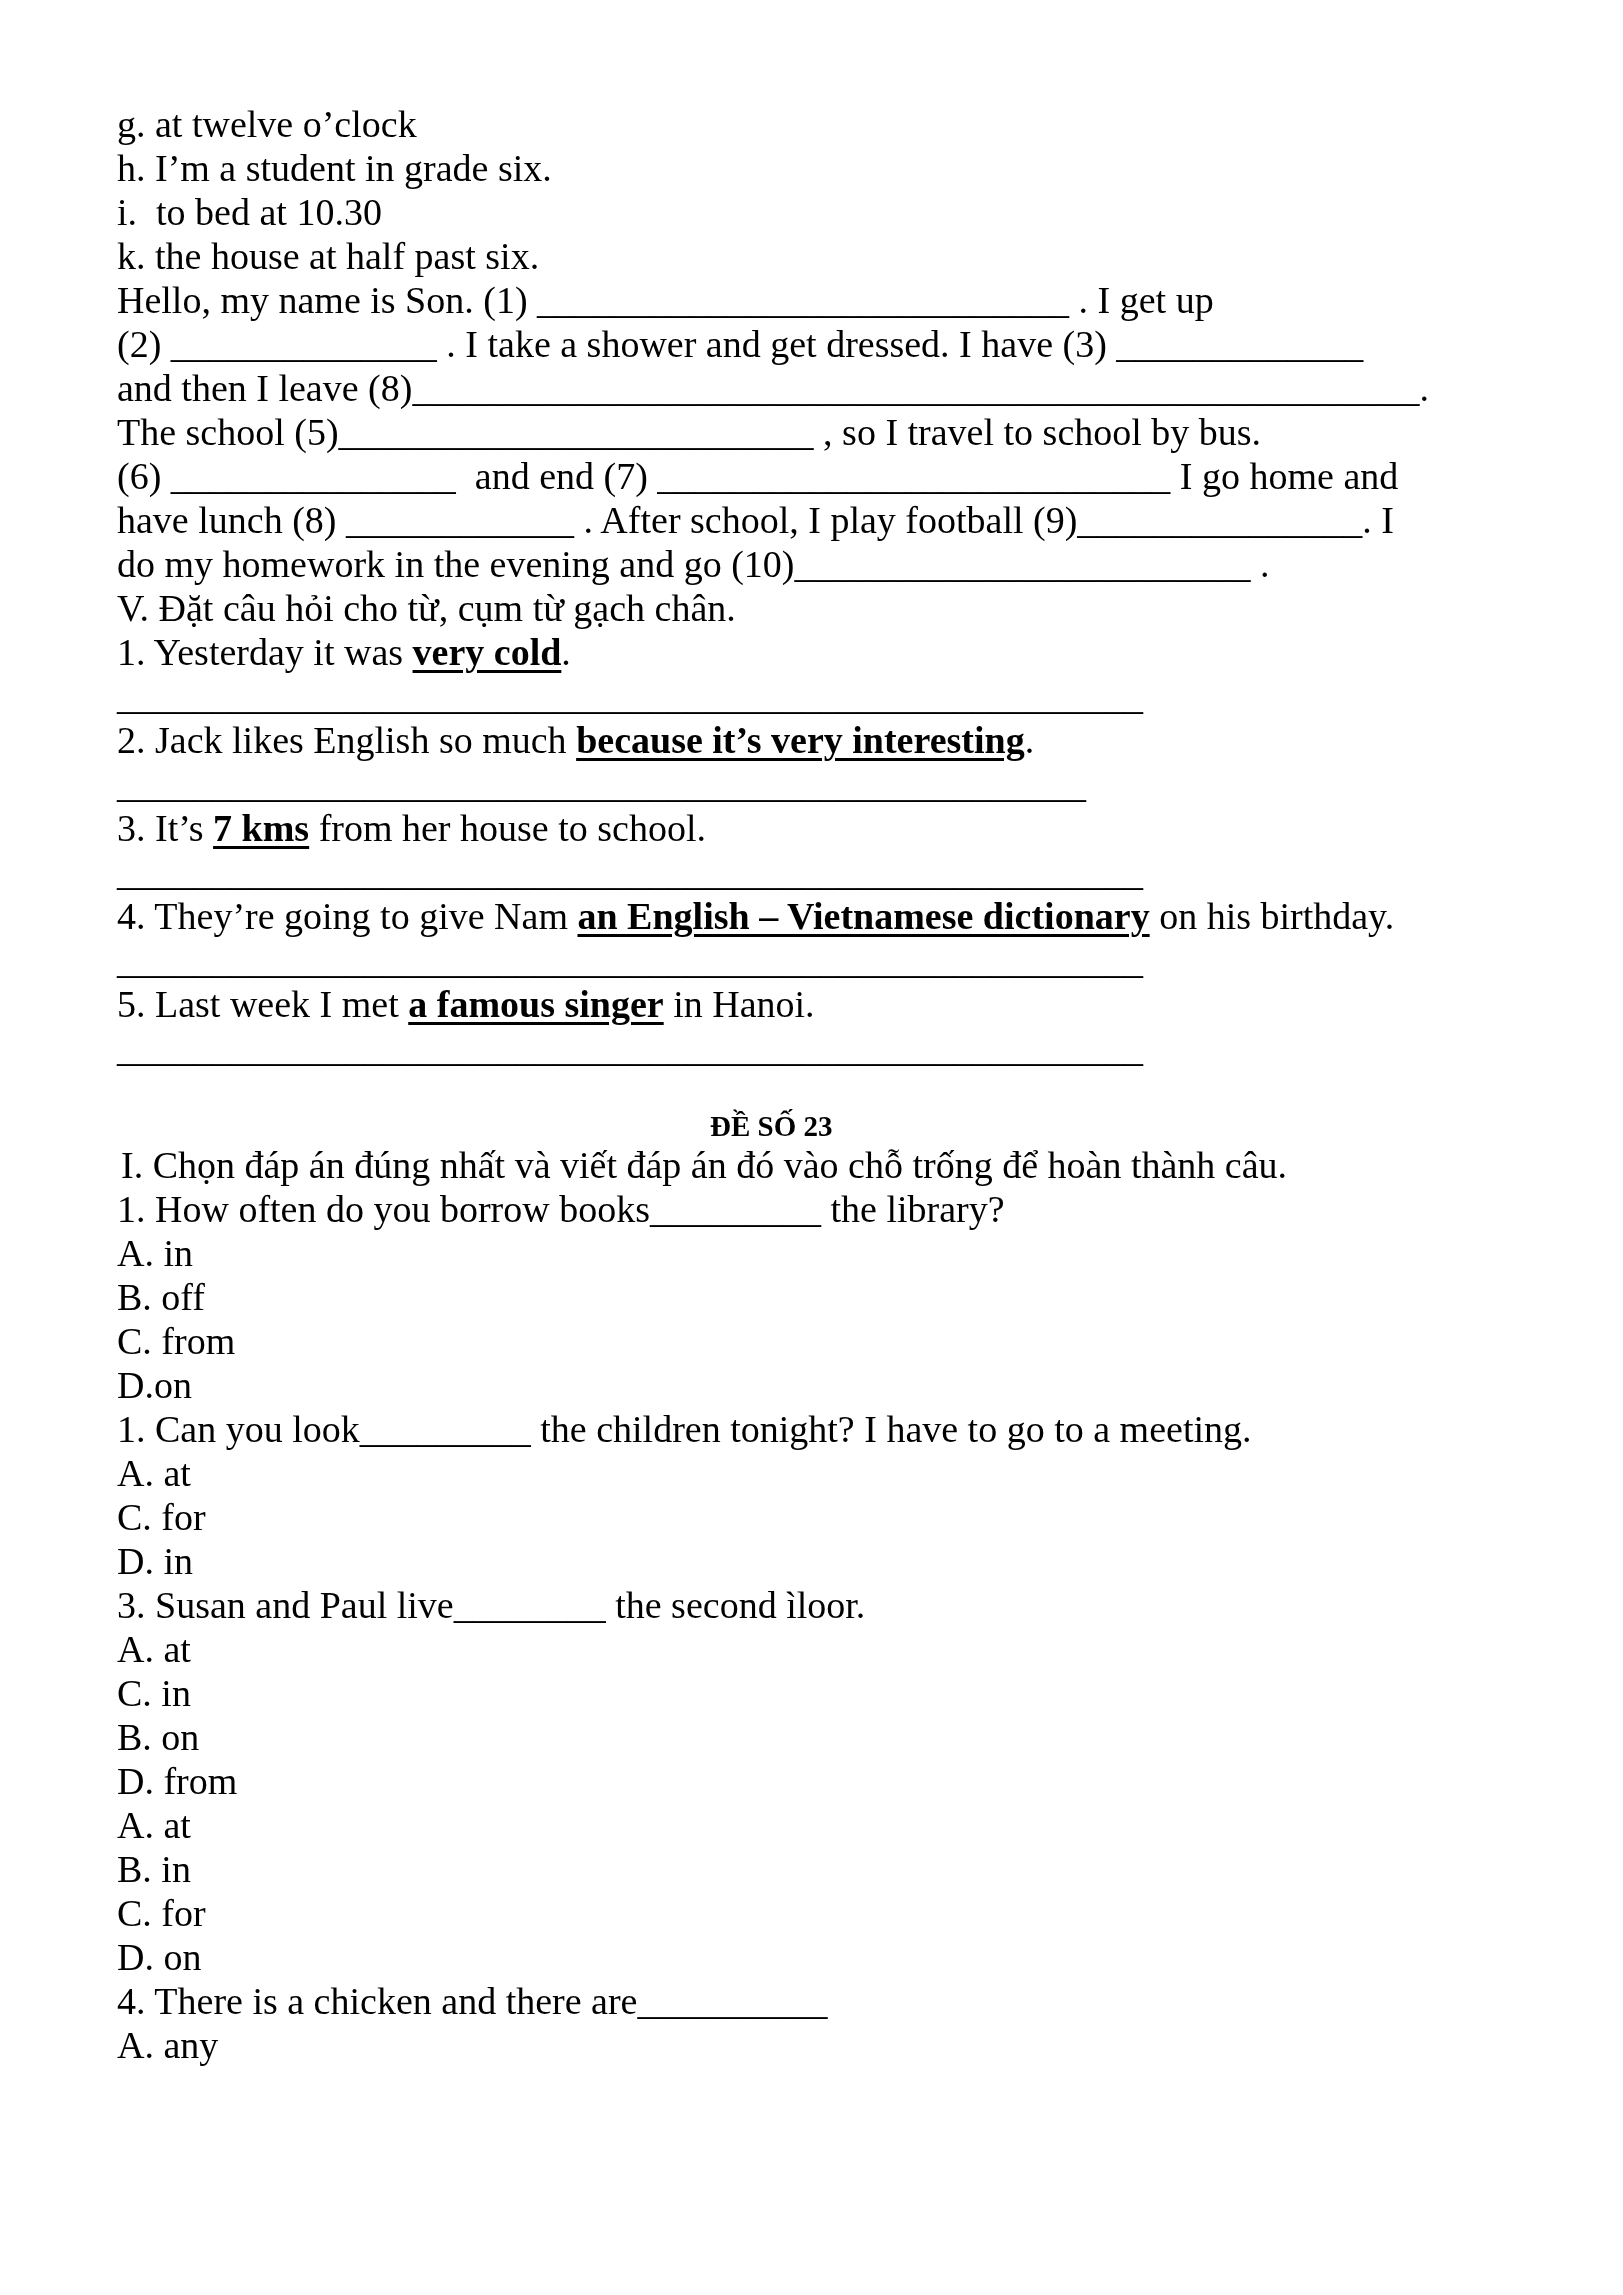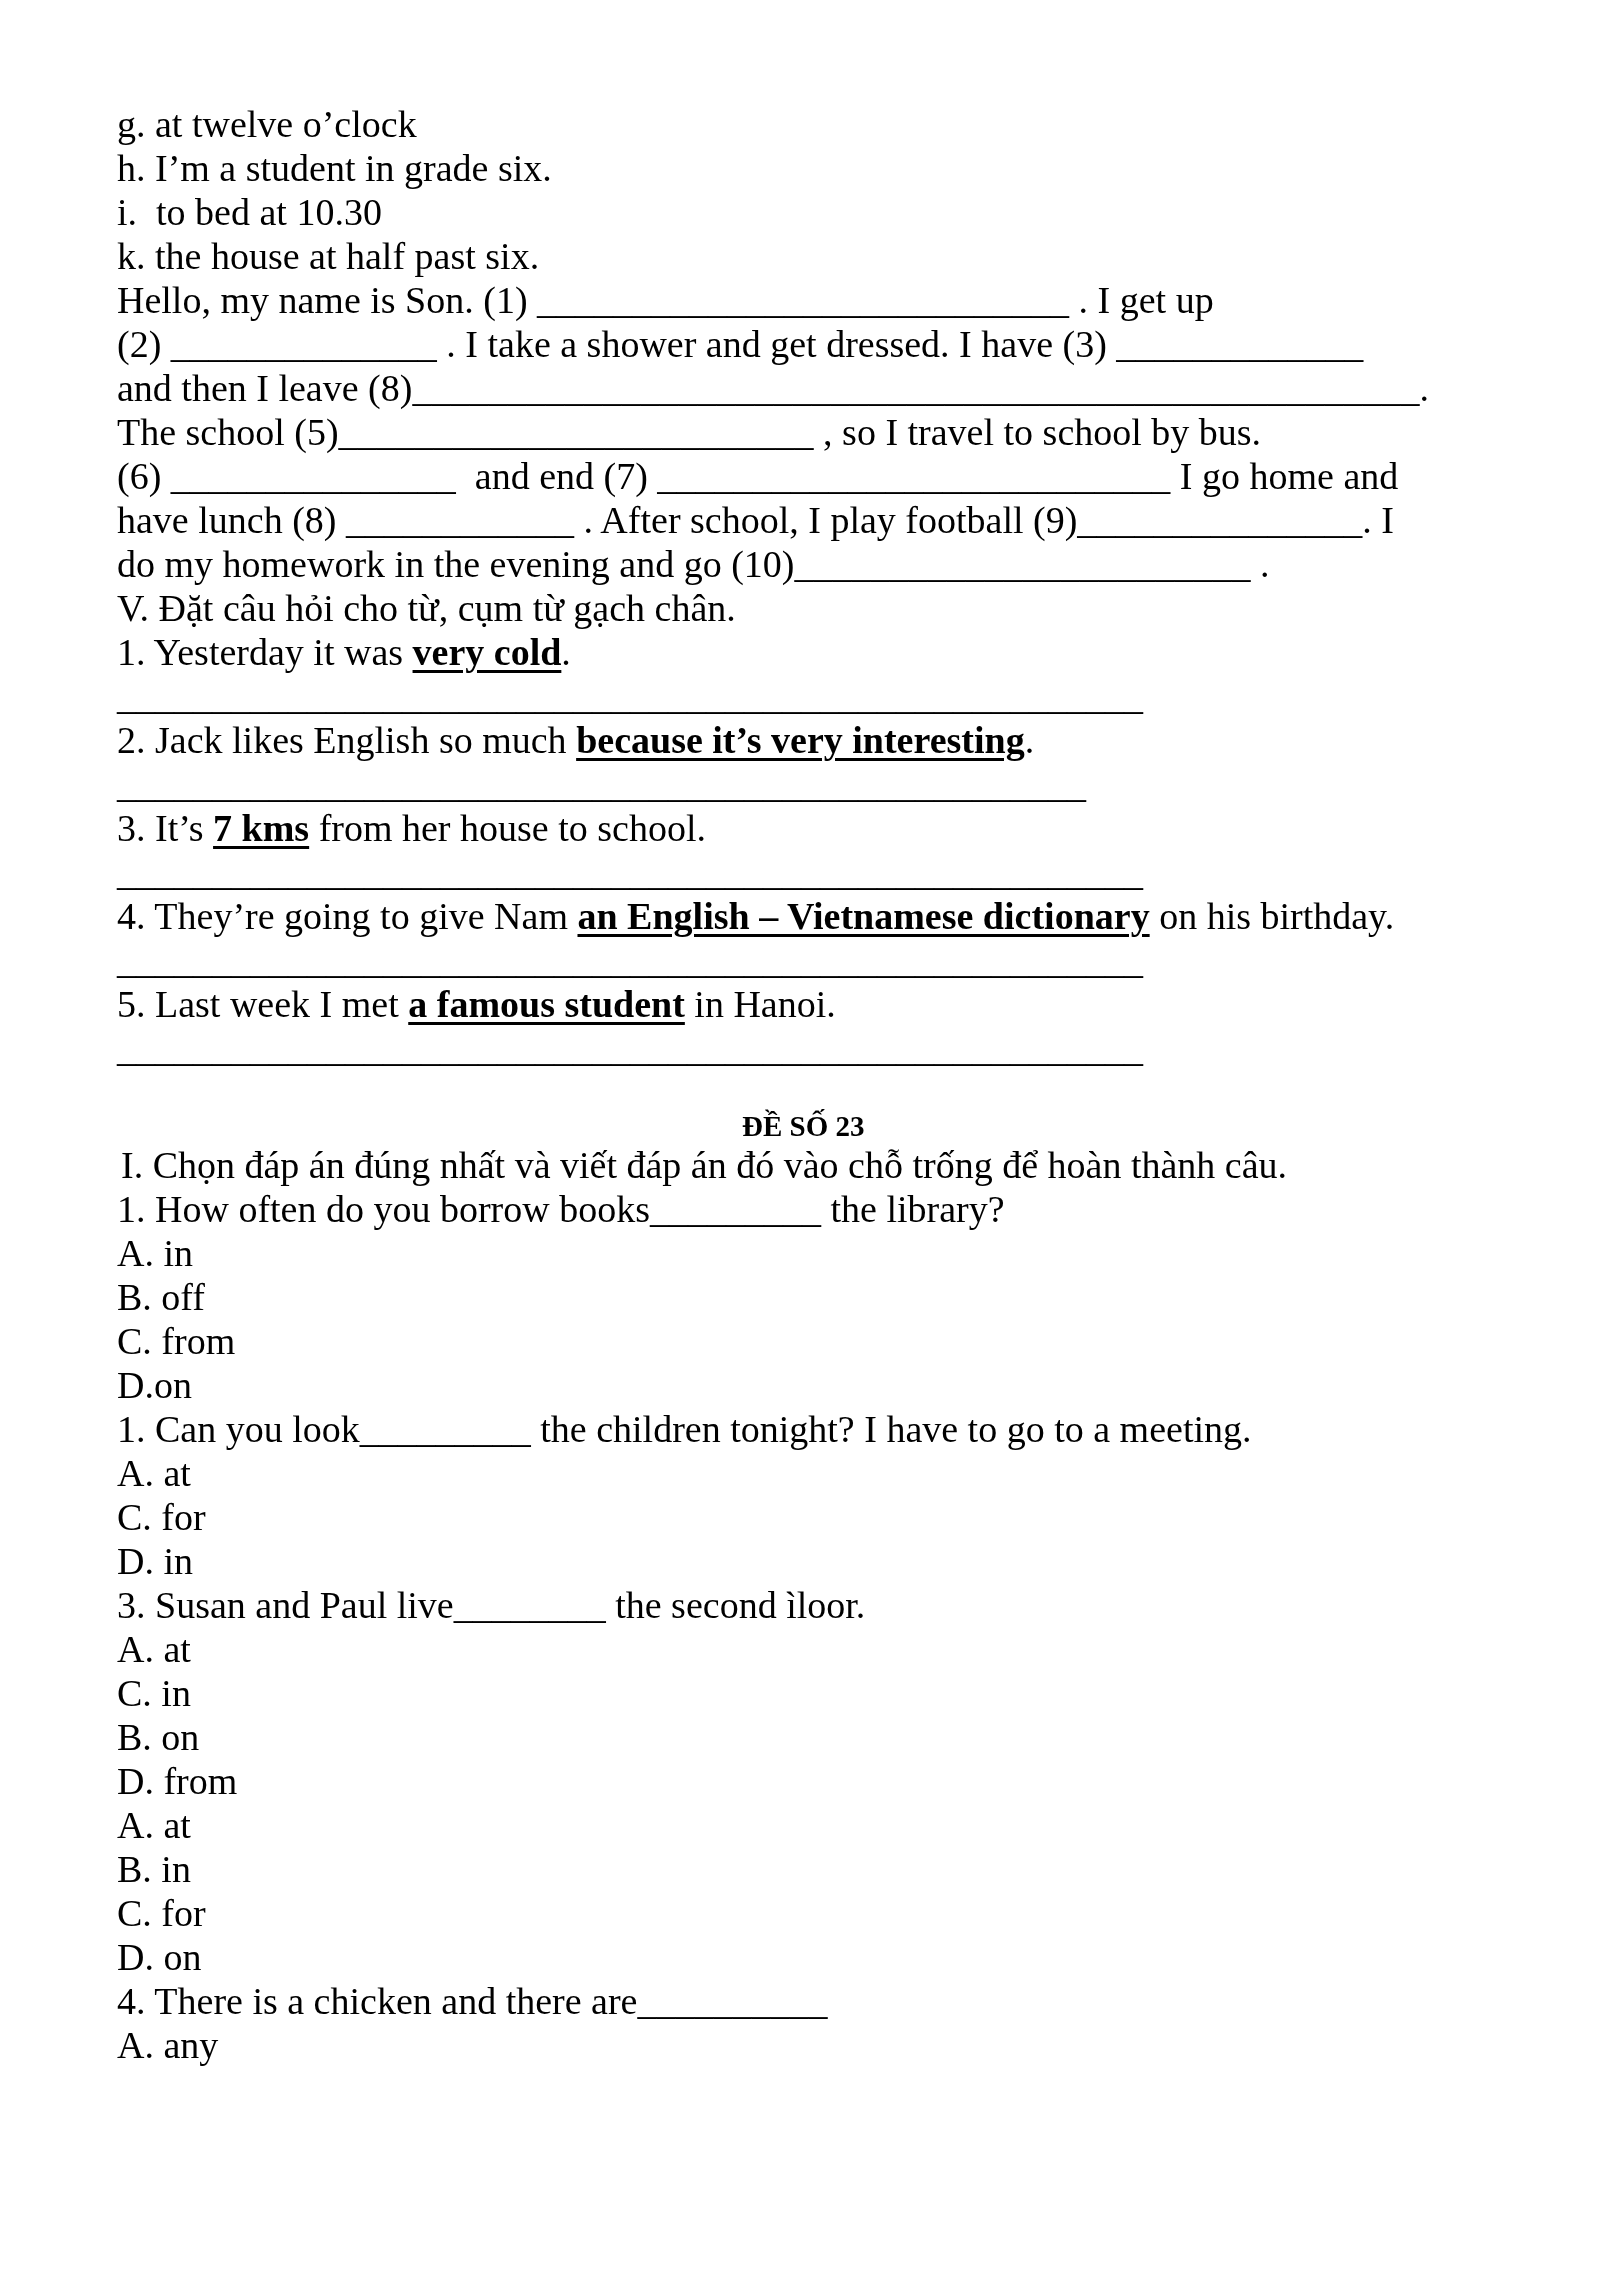--- a/index.html
+++ b/index.html
@@ -12,21 +12,21 @@
   .block { position: absolute; left: 117px; width: 1348px; }
   .block1 { top: 102px; }
   .line {
     font-size: 38px; line-height: 44px; height: 44px;
     white-space: pre; margin: 0;
   }
   .block2 { top: 1187px; }
   .block2 .line { line-height: 44px; height: 44px; }
   .u { text-decoration: underline; text-decoration-thickness: 3.3px; text-underline-offset: 5.2px; font-weight: bold; }
   .title {
-    position: absolute; top: 1107px; left: 742px;
+    position: absolute; top: 1107px; left: 710px;
     font-size: 29px; font-weight: bold; line-height: 39px; white-space: pre;
   }
   .heading { position: absolute; top: 1143px; left: 121px; font-size: 38px; font-weight: normal; line-height: 44px; white-space: pre; }
 </style>
 </head>
 <body>
 
 <div class="page">
 
   <div class="block block1">
@@ -50,21 +50,21 @@
 
     <div class="line"><span>2. Jack likes English so much </span><span class="u">because it’s very interesting</span><span>.</span></div>
     <div class="line">___________________________________________________</div>
 
     <div class="line"><span>3. It’s </span><span class="u">7 kms</span><span> from her house to school.</span></div>
     <div class="line">______________________________________________________</div>
 
     <div class="line"><span>4. They’re going to give Nam </span><span class="u">an English – Vietnamese dictionary</span><span> on his birthday.</span></div>
     <div class="line">______________________________________________________</div>
 
-    <div class="line"><span>5. Last week I met </span><span class="u">a famous student</span><span> in Hanoi.</span></div>
+    <div class="line"><span>5. Last week I met </span><span class="u">a famous singer</span><span> in Hanoi.</span></div>
     <div class="line">______________________________________________________</div>
   </div>
 
   <div class="title">ĐỀ SỐ 23</div>
   <div class="heading">I. Chọn đáp án đúng nhất và viết đáp án đó vào chỗ trống để hoàn thành câu.</div>
 
   <div class="block block2">
     <div class="line">1. How often do you borrow books_________ the library?</div>
     <div class="line">A. in</div>
     <div class="line">B. off</div>

